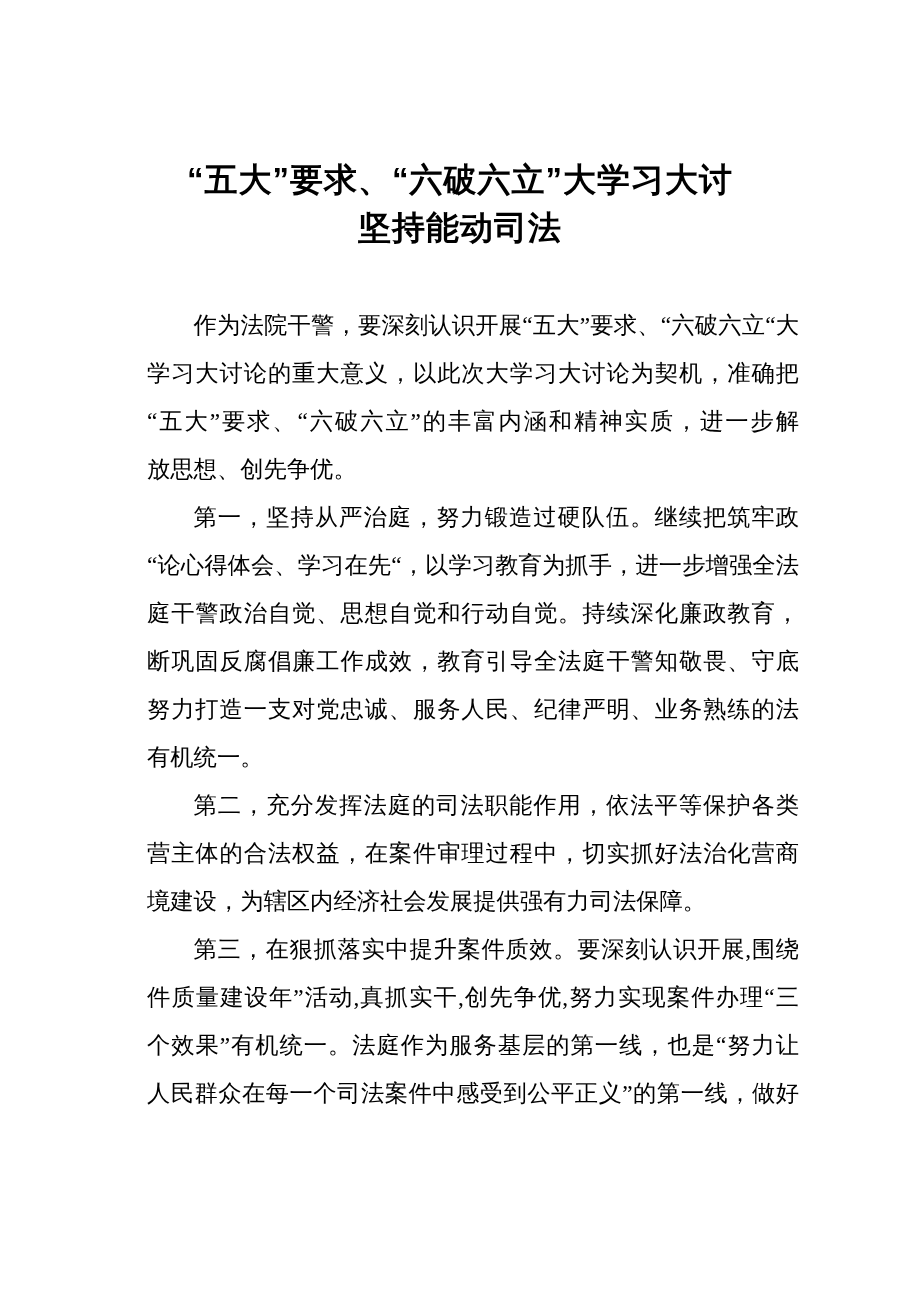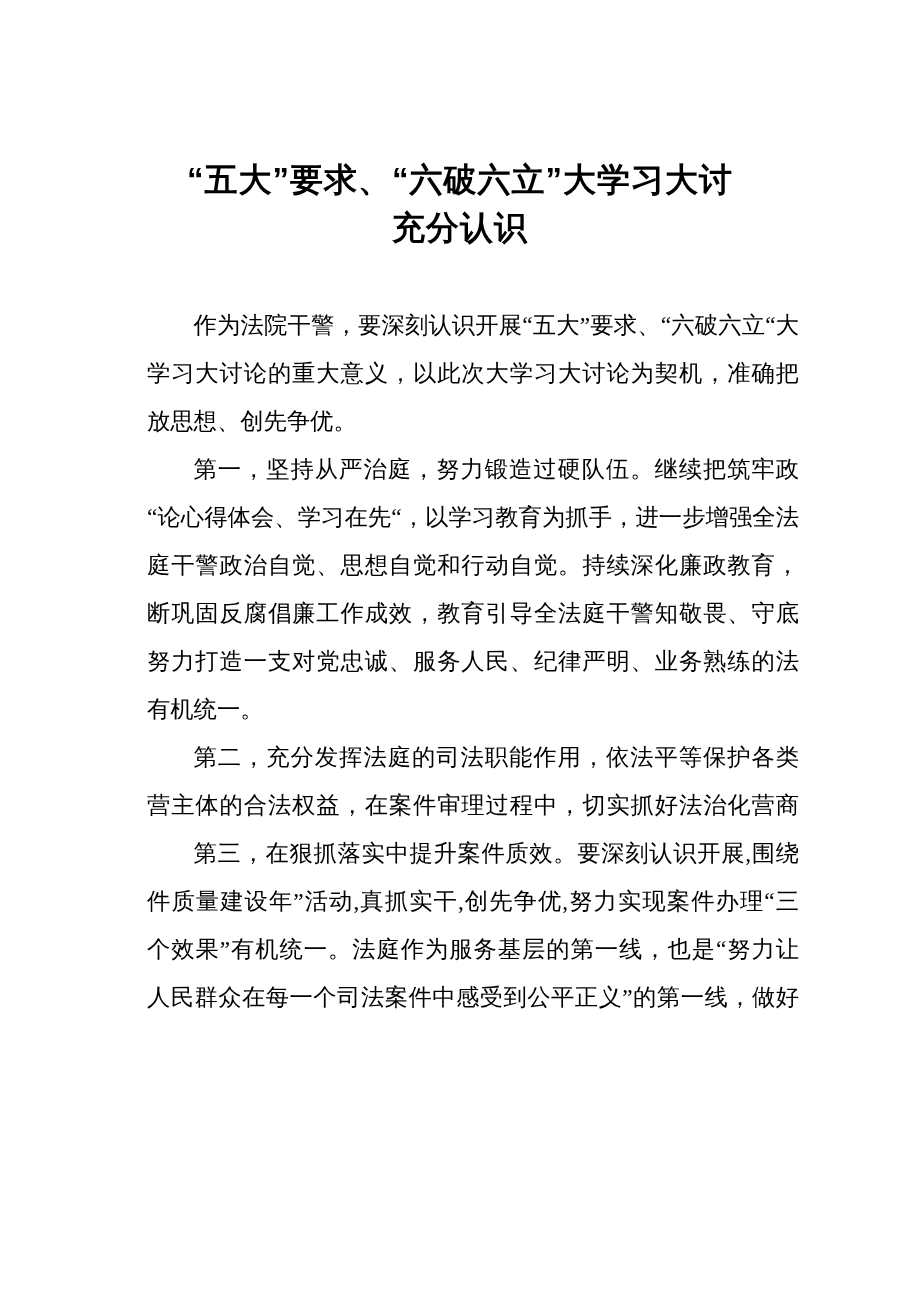--- a/index.html
+++ b/index.html
@@ -57,39 +57,41 @@
     text-align: left;
     text-align-last: left;
   }
 </style>
 </head>
 <body>
 
 <div class="page">
   <div class="doc-title">
     <div class="title-line">“五大”要求、“六破六立”大学习大讨</div>
-    <div class="title-line">充分认识</div>
+    <div class="title-line">坚持能动司法</div>
   </div>
   <div class="doc-body" id="doc-body">
       <div class="para">
         <div class="line first justified">作为法院干警，要深刻认识开展“五大”要求、“六破六立“大</div>
         <div class="line justified">学习大讨论的重大意义，以此次大学习大讨论为契机，准确把握</div>
+        <div class="line justified">“五大”要求、“六破六立”的丰富内涵和精神实质，进一步解</div>
         <div class="line last">放思想、创先争优。</div>
       </div>
       <div class="para">
         <div class="line first justified">第一，坚持从严治庭，努力锻造过硬队伍。继续把筑牢政治</div>
         <div class="line justified">“论心得体会、学习在先“，以学习教育为抓手，进一步增强全法</div>
         <div class="line justified">庭干警政治自觉、思想自觉和行动自觉。持续深化廉政教育，不</div>
         <div class="line justified">断巩固反腐倡廉工作成效，教育引导全法庭干警知敬畏、守底线，</div>
         <div class="line justified">努力打造一支对党忠诚、服务人民、纪律严明、业务熟练的法庭</div>
         <div class="line last">有机统一。</div>
       </div>
       <div class="para">
         <div class="line first justified">第二，充分发挥法庭的司法职能作用，依法平等保护各类经</div>
         <div class="line justified">营主体的合法权益，在案件审理过程中，切实抓好法治化营商环</div>
+        <div class="line last">境建设，为辖区内经济社会发展提供强有力司法保障。</div>
       </div>
       <div class="para">
         <div class="line first justified">第三，在狠抓落实中提升案件质效。要深刻认识开展,围绕“案</div>
         <div class="line justified">件质量建设年”活动,真抓实干,创先争优,努力实现案件办理“三</div>
         <div class="line justified">个效果”有机统一。法庭作为服务基层的第一线，也是“努力让</div>
         <div class="line justified">人民群众在每一个司法案件中感受到公平正义”的第一线，做好</div>
       </div>
     </div>
 </div>
 

